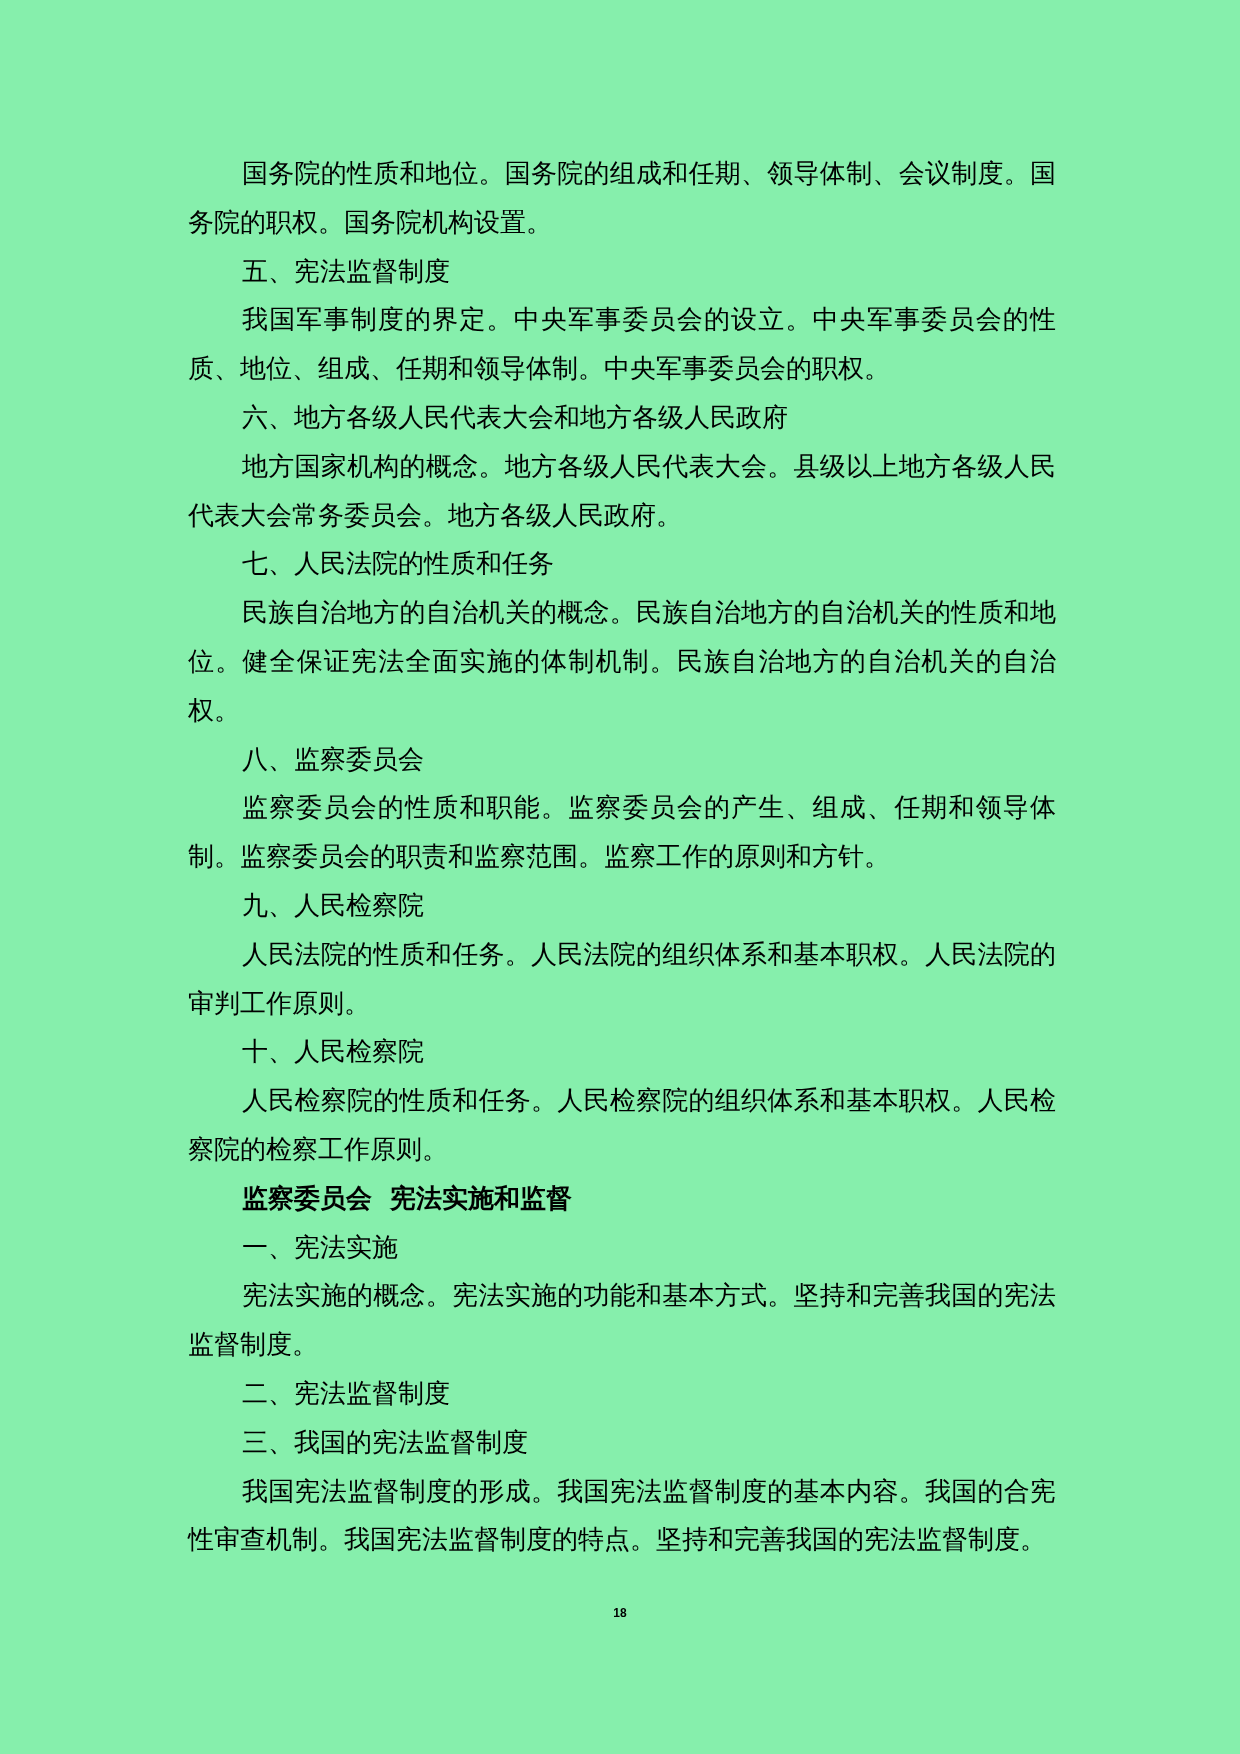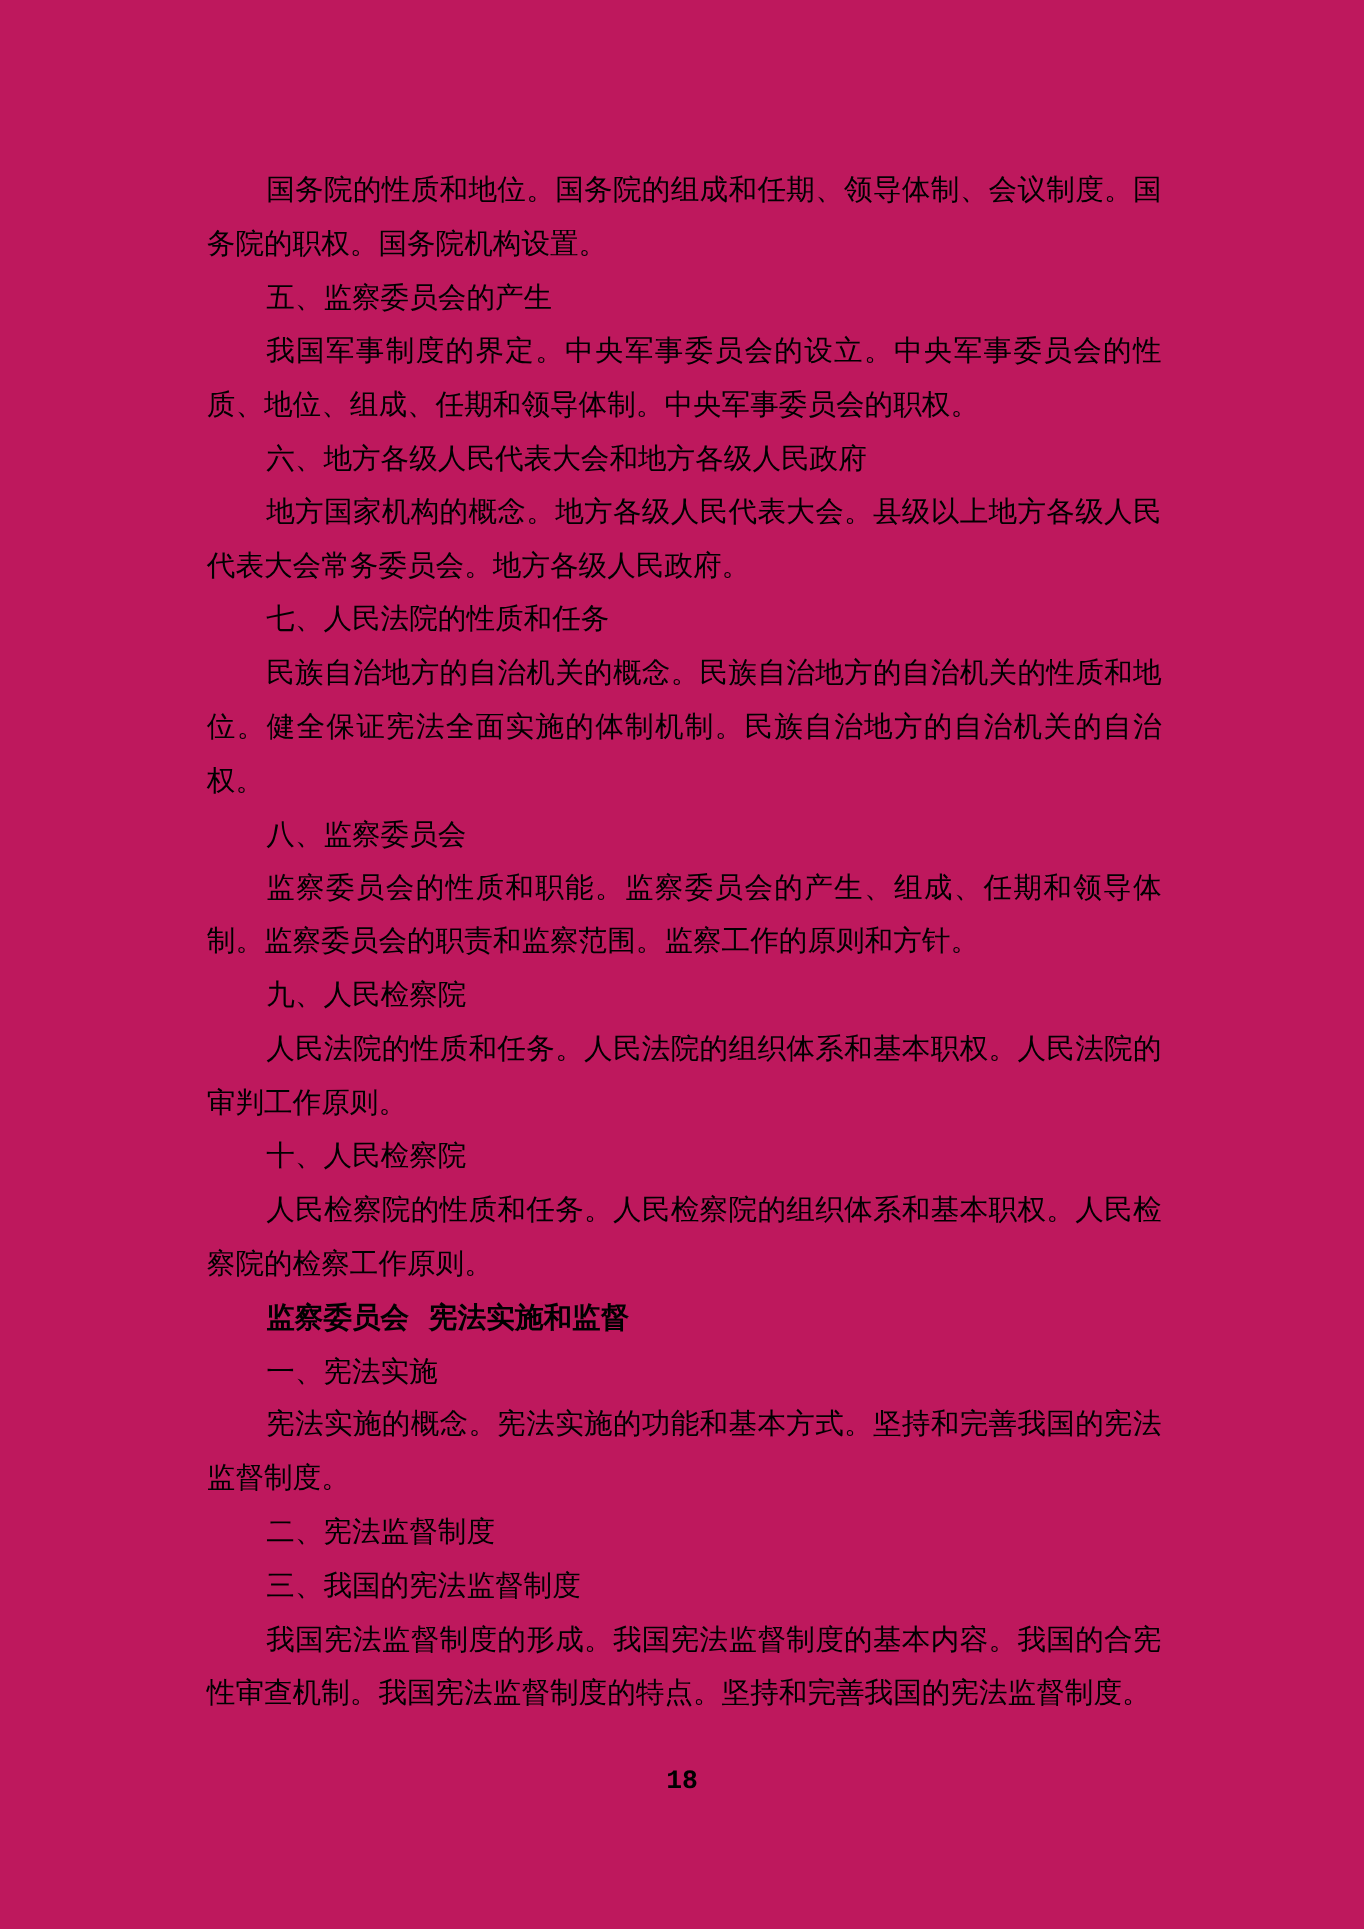--- a/index.html
+++ b/index.html
@@ -1,41 +1,41 @@
 <!DOCTYPE html>
 <html><head>
 <meta charset="utf-8">
 <style>
   html, body { margin: 0; padding: 0; background: #ffffff; }
   body { width: 1240px; height: 1754px; position: relative; overflow: hidden; }
   .page {
-    position: absolute; left: 0; top: 0; width: 1240px; height: 1754px; background: #be185d;
+    position: absolute; left: 0; top: 0; width: 1240px; height: 1754px; background: #86efac;
   }
   .content {
     position: absolute; left: 188px; top: 149px; width: 868px;
     font-family: "DejaVu Serif", "Liberation Serif", serif;
     font-size: 26px; line-height: 48.8px; color: #000000;
   }
   .para { margin: 0; text-align: justify; text-align-last: left; }
   .indent { text-indent: 54px; }
   .heading { margin: 0; text-indent: 54px; }
   .part-heading { margin: 0; text-indent: 54px; font-weight: bold; }
   .page-number {
     position: absolute; left: 0; width: 1240px; top: 1606px; text-align: center;
-    font-family: Liberation Mono, monospace; font-weight: bold;
-    font-size: 24px; color: #000000;
+    font-family: Liberation Sans, sans-serif; font-weight: bold;
+    font-size: 12px; color: #000000;
   }
 </style>
 </head>
 <body>
 
 <div class="page">
   <div class="content">
     <p class="para indent">国务院的性质和地位。国务院的组成和任期、领导体制、会议制度。国务院的职权。国务院机构设置。</p>
-    <p class="heading">五、监察委员会的产生</p>
+    <p class="heading">五、宪法监督制度</p>
     <p class="para indent">我国军事制度的界定。中央军事委员会的设立。中央军事委员会的性质、地位、组成、任期和领导体制。中央军事委员会的职权。</p>
     <p class="heading">六、地方各级人民代表大会和地方各级人民政府</p>
     <p class="para indent">地方国家机构的概念。地方各级人民代表大会。县级以上地方各级人民代表大会常务委员会。地方各级人民政府。</p>
     <p class="heading">七、人民法院的性质和任务</p>
     <p class="para indent">民族自治地方的自治机关的概念。民族自治地方的自治机关的性质和地位。健全保证宪法全面实施的体制机制。民族自治地方的自治机关的自治权。</p>
     <p class="heading">八、监察委员会</p>
     <p class="para indent">监察委员会的性质和职能。监察委员会的产生、组成、任期和领导体制。监察委员会的职责和监察范围。监察工作的原则和方针。</p>
     <p class="heading">九、人民检察院</p>
     <p class="para indent">人民法院的性质和任务。人民法院的组织体系和基本职权。人民法院的审判工作原则。</p>
     <p class="heading">十、人民检察院</p>

